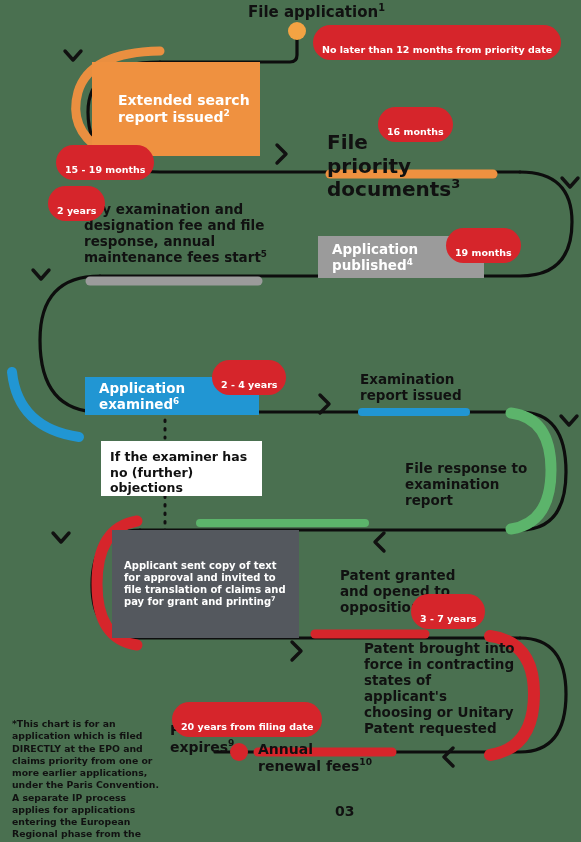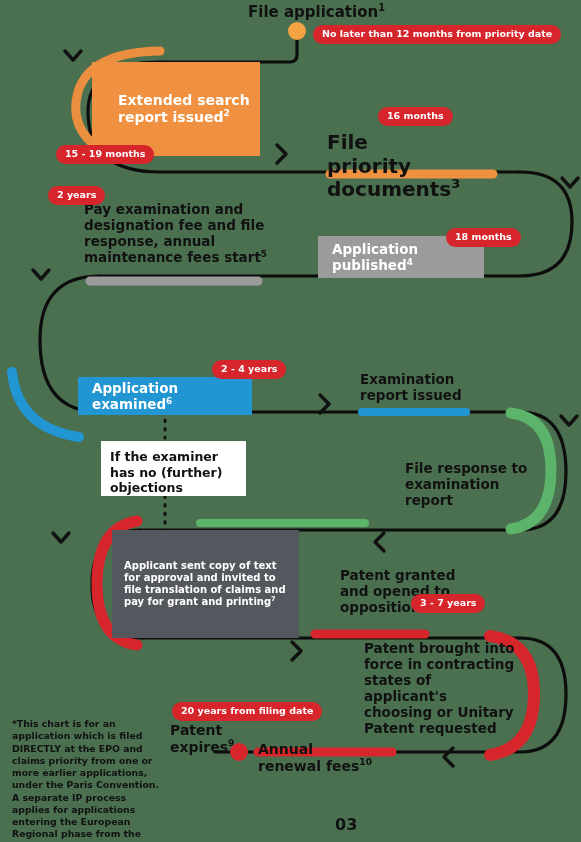--- a/index.html
+++ b/index.html
@@ -9,36 +9,36 @@
     font-family:"DejaVu Sans","Liberation Sans",sans-serif;
     position:relative;overflow:hidden;
   }
   #stage{position:absolute;inset:0;width:581px;height:842px;}
   svg.flow{position:absolute;left:0;top:0;width:581px;height:842px;}
 
   .box{position:absolute;box-sizing:border-box;display:flex;align-items:center;
        color:#ffffff;font-weight:bold;line-height:1.22;justify-content:flex-end;}
   .box.orange{background:#ef9140;}
   .box.grey{background:#9b9b9b;}
-  .box.blue{background:#2196d3;}
+  .box.blue{background:#2196d3;margin-left:7px;}
   .box.dark{background:#54585e;}
 
   .lbl{position:absolute;color:#111111;font-weight:bold;line-height:1.18;}
 
   .pill{position:absolute;background:#d6252b;color:#ffffff;border-radius:999px;
-        font-size:9.5px;font-weight:bold;line-height:1;padding:4px 9px 5px 9px;
+        font-size:9.5px;font-weight:bold;line-height:1;padding:20px 9px 5px 9px;
         white-space:nowrap;}
 
   .whitebox{position:absolute;background:#ffffff;color:#111111;font-weight:bold;
             line-height:1.25;padding:8px 9px;box-sizing:border-box;font-size:12.5px;}
 
   .foot{position:absolute;color:#111111;font-size:9.3px;line-height:1.32;
         font-weight:bold;width:150px;}
 
-  .pageno{position:absolute;color:#111111;font-size:16px;font-weight:bold;margin-top:12px;}
+  .pageno{position:absolute;color:#111111;font-size:14px;font-weight:bold;}
 
   sup{font-size:0.65em;vertical-align:super;line-height:0;}
 </style>
 </head>
 <body>
 
 <div id="stage">
 
   <svg class="flow" viewBox="0 0 581 842">
 
@@ -148,33 +148,33 @@
   </div>
 
   <div class="lbl" style="left:170px;top:722px;font-size:14px;width:70px;">
     <span>Patent expires</span><sup>9</sup>
   </div>
 
   <div class="lbl" style="left:258px;top:741px;font-size:14px;width:120px;">
     <span>Annual renewal fees</span><sup>10</sup>
   </div>
 
-  <div class="whitebox" style="left:101px;top:441px;width:145px;height:55px;">
+  <div class="whitebox" style="left:101px;top:441px;width:161px;height:55px;">
     <span>If the examiner has no (further) objections</span>
   </div>
 
   <div class="pill" style="left:313px;top:25px;"><span>No later than 12 months from priority date</span></div>
 
   <div class="pill" style="left:56px;top:145px;"><span>15 - 19 months</span></div>
 
   <div class="pill" style="left:378px;top:107px;"><span>16 months</span></div>
 
   <div class="pill" style="left:48px;top:186px;"><span>2 years</span></div>
 
-  <div class="pill" style="left:446px;top:228px;"><span>18 months</span></div>
+  <div class="pill" style="left:446px;top:228px;"><span>19 months</span></div>
 
   <div class="pill" style="left:212px;top:360px;"><span>2 - 4 years</span></div>
 
   <div class="pill" style="left:411px;top:594px;"><span>3 - 7 years</span></div>
 
   <div class="pill" style="left:172px;top:702px;"><span>20 years from filing date</span></div>
 
   <div class="foot" style="left:12px;top:718px;"><span>*This chart is for an application which is filed DIRECTLY at the EPO and claims priority from one or more earlier applications, under the Paris Convention. A separate IP process applies for applications entering the European Regional phase from the PCT.</span></div>
 
   <div class="pageno" style="left:335px;top:803px;"><span>03</span></div>

